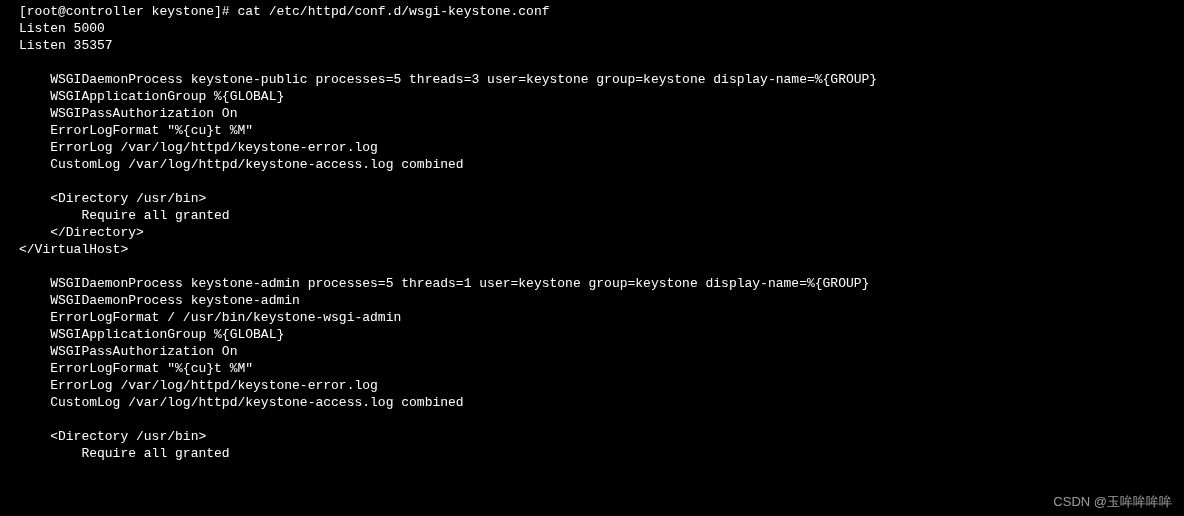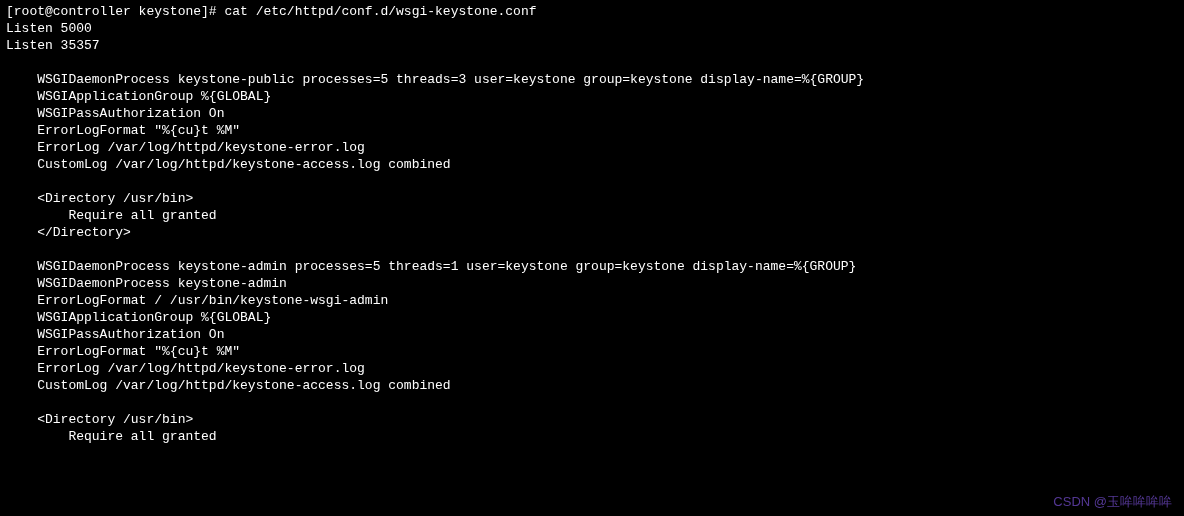--- a/index.html
+++ b/index.html
@@ -14,26 +14,27 @@
       font-size: 13px;
       line-height: 17px;
       padding: 3px 6px;
       width: 1184px;
       height: 516px;
       overflow: hidden;
       position: relative;
     }
     .terminal-line {
       white-space: pre;
+      margin-left: 13px;
     }
     .watermark {
       position: absolute;
       bottom: 6px;
       right: 12px;
-      color: #8b5cf6;
+      color: #ffffff;
       font-size: 13px;
       opacity: 0.6;
       font-family: sans-serif;
       text-align: right;
     }
   </style>
 </head>
 <body>
 
 <div>
@@ -45,20 +46,21 @@
       <div class="terminal-line">    WSGIDaemonProcess keystone-public processes=5 threads=3 user=keystone group=keystone display-name=%{GROUP}</div>
       <div class="terminal-line">    WSGIApplicationGroup %{GLOBAL}</div>
       <div class="terminal-line">    WSGIPassAuthorization On</div>
       <div class="terminal-line">    ErrorLogFormat "%{cu}t %M"</div>
       <div class="terminal-line">    ErrorLog /var/log/httpd/keystone-error.log</div>
       <div class="terminal-line">    CustomLog /var/log/httpd/keystone-access.log combined</div>
       <div class="terminal-line">&nbsp;</div>
       <div class="terminal-line">    &lt;Directory /usr/bin&gt;</div>
       <div class="terminal-line">        Require all granted</div>
       <div class="terminal-line">    &lt;/Directory&gt;</div>
+      <div class="terminal-line">&lt;/VirtualHost&gt;</div>
       <div class="terminal-line">&nbsp;</div>
       <div class="terminal-line">    WSGIDaemonProcess keystone-admin processes=5 threads=1 user=keystone group=keystone display-name=%{GROUP}</div>
       <div class="terminal-line">    WSGIDaemonProcess keystone-admin</div>
       <div class="terminal-line">    ErrorLogFormat / /usr/bin/keystone-wsgi-admin</div>
       <div class="terminal-line">    WSGIApplicationGroup %{GLOBAL}</div>
       <div class="terminal-line">    WSGIPassAuthorization On</div>
       <div class="terminal-line">    ErrorLogFormat "%{cu}t %M"</div>
       <div class="terminal-line">    ErrorLog /var/log/httpd/keystone-error.log</div>
       <div class="terminal-line">    CustomLog /var/log/httpd/keystone-access.log combined</div>
       <div class="terminal-line">&nbsp;</div>

